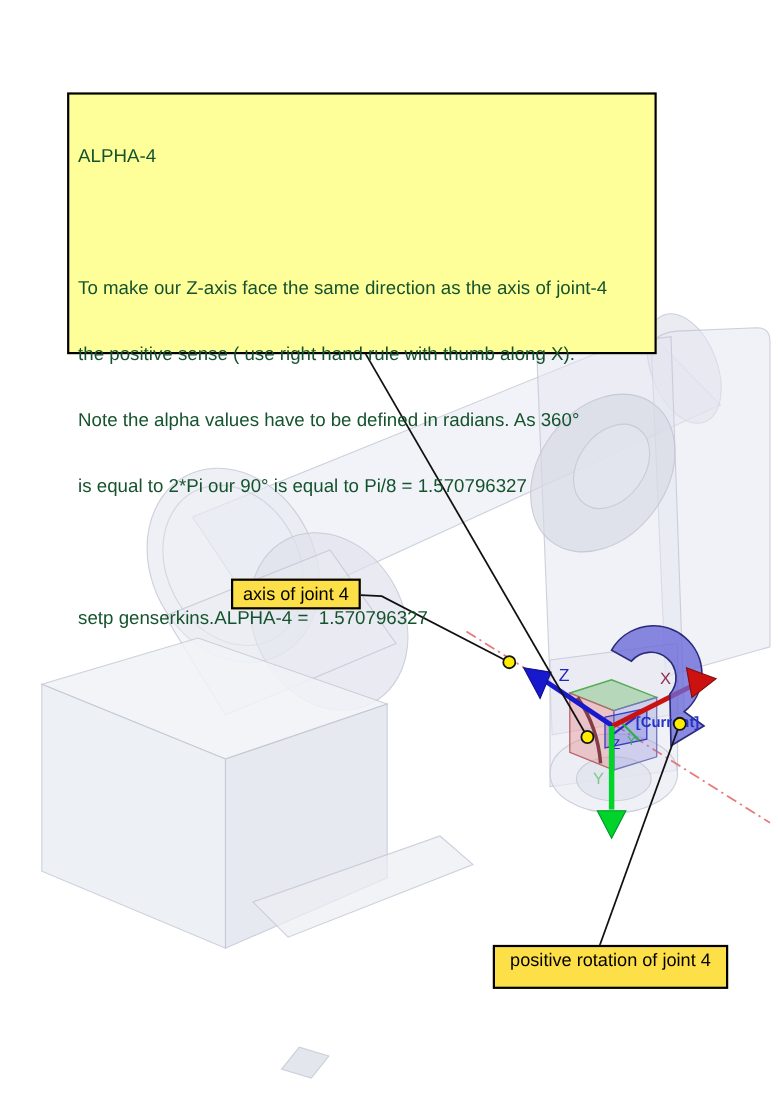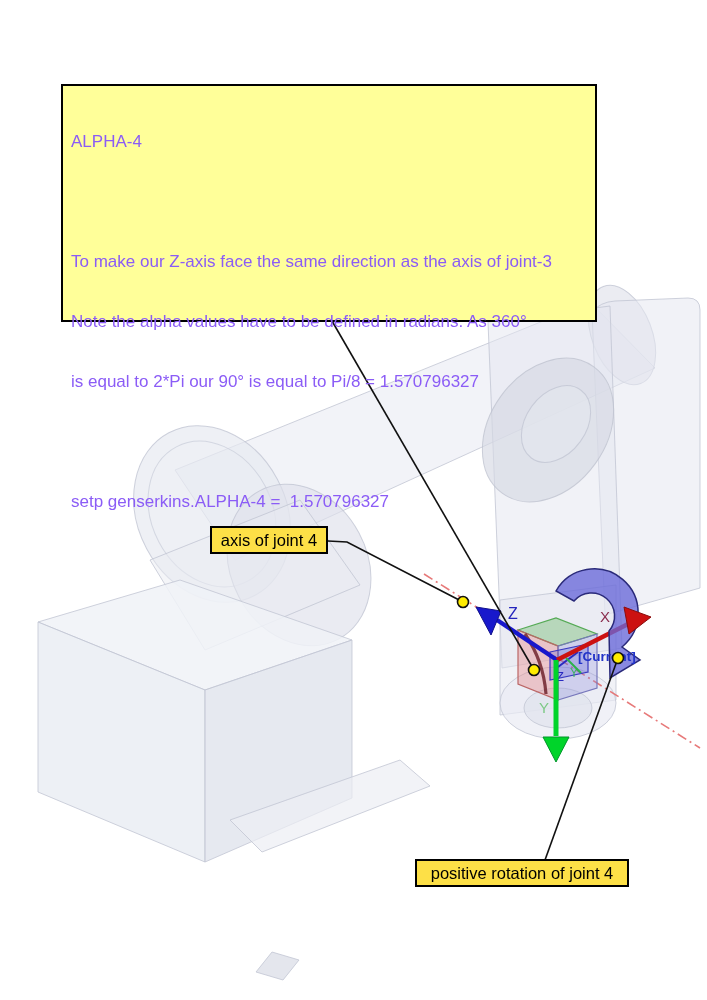--- a/index.html
+++ b/index.html
@@ -4,31 +4,31 @@
 <style>
   html,body{margin:0;padding:0;background:#ffffff;}
   .stage{
     position:relative;width:707px;height:1000px;background:#ffffff;
     font-family:"Liberation Sans", sans-serif;overflow:hidden;
   }
   .stage svg{position:absolute;left:0;top:0;}
   .note-box{
     position:absolute;left:61px;top:84px;width:536px;height:238px;
     background:#FFFF99;border:2px solid #000;box-sizing:border-box;
-    padding:6px 8px;color:#8b5cf6;font-size:17px;line-height:20px;
+    padding:6px 8px;color:#14532d;font-size:17px;line-height:20px;
     white-space:pre;z-index:3;
   }
   .note-gap{height:20px;}
   .callout{
     position:absolute;background:#fde047;border:2px solid #000;
     box-sizing:border-box;color:#000;font-size:16.5px;line-height:24px;
     text-align:center;white-space:nowrap;z-index:3;
   }
   .callout.axis{left:210px;top:526px;width:118px;height:28px;}
-  .callout.rotation{left:415px;top:859px;width:214px;height:28px;}
+  .callout.rotation{left:448px;top:859px;width:214px;height:40px;}
   .svgtext{font-family:"Liberation Sans", sans-serif;}
 </style>
 </head>
 <body>
 
 <div class="stage">
 
   <svg width="707" height="1000" viewBox="0 0 707 1000">
 
     <g stroke="#c2c6d3" stroke-opacity="0.8" stroke-width="1">
@@ -103,21 +103,22 @@
     <g fill="#ffec00" stroke="#111111" stroke-width="1.6">
       <circle cx="463" cy="602" r="5.5"></circle>
       <circle cx="534" cy="670" r="5.5"></circle>
       <circle cx="618" cy="658" r="5.5"></circle>
     </g>
   </svg>
 
   <div class="note-box">
     <div>ALPHA-4</div>
     <div class="note-gap"></div>
-    <div>To make our Z-axis face the same direction as the axis of joint-3</div>
+    <div>To make our Z-axis face the same direction as the axis of joint-4</div>
+    <div>the positive sense ( use right hand rule with thumb along X).</div>
     <div>Note the alpha values have to be defined in radians. As 360°</div>
     <div>is equal to 2*Pi our 90° is equal to Pi/8 = 1.570796327</div>
     <div class="note-gap"></div>
     <div>setp genserkins.ALPHA-4 =  1.570796327</div>
   </div>
 
   <div class="callout axis">
     <span>axis of joint 4</span>
   </div>
   <div class="callout rotation">

